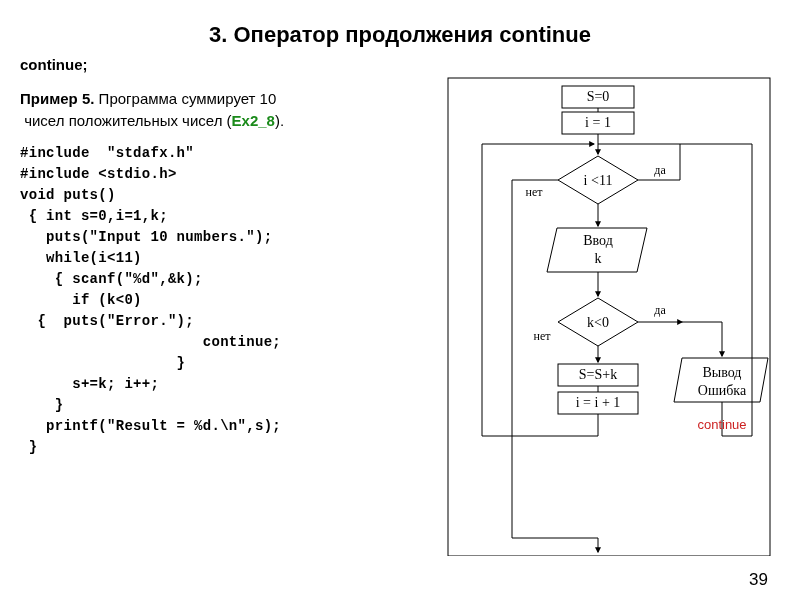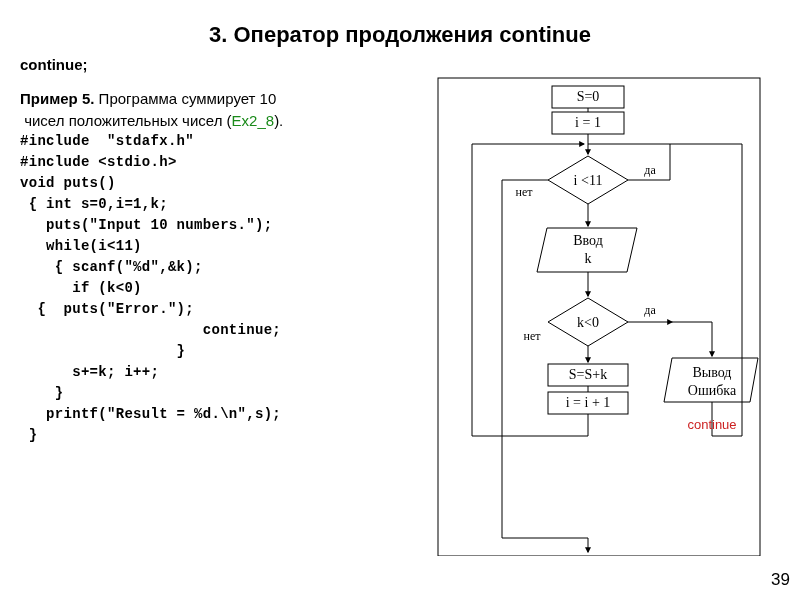--- a/index.html
+++ b/index.html
@@ -20,54 +20,54 @@
     }
     .left-col {
       position: absolute;
       left: 20px;
       top: 54px;
       width: 400px;
       font-size: 15px;
       line-height: 1.45;
     }
     .stmt { font-weight: bold; font-size: 15px; margin-bottom: 12px; }
-    .example-caption { font-size: 15px; margin-bottom: 0; }
+    .example-caption { font-size: 15px; margin-bottom: 12px; }
     .example-caption .lbl { font-weight: bold; }
-    .example-caption .grn { color: #1a8a1a; }
+    .example-caption .grn { color: #1a8a1a; font-weight: bold; }
     .code {
       font-family: "Courier New", Courier, monospace;
       font-weight: bold;
       white-space: pre;
       font-size: 14px;
       line-height: 1.5;
       letter-spacing: 0.3px;
     }
     .right-col {
       position: absolute;
-      left: 432px;
+      left: 442px;
       top: 76px;
       width: 336px;
       height: 480px;
     }
     svg { display: block; }
     .flow-box { fill: #fff; stroke: #000; stroke-width: 1; }
     .flow-text {
       font-family: "Times New Roman", serif;
       font-size: 14px;
       text-anchor: middle;
       dominant-baseline: middle;
     }
     .flow-small {
       font-family: "Times New Roman", serif;
       font-size: 12px;
       text-anchor: middle;
     }
     .page-num {
       position: absolute;
-      right: 10px;
+      right: 32px;
       bottom: 10px;
       font-size: 17px;
     }
   </style>
 </head>
 <body>
 
 <h1 class="slide-title">3. Оператор продолжения continue</h1>
 
 <div class="left-col">

